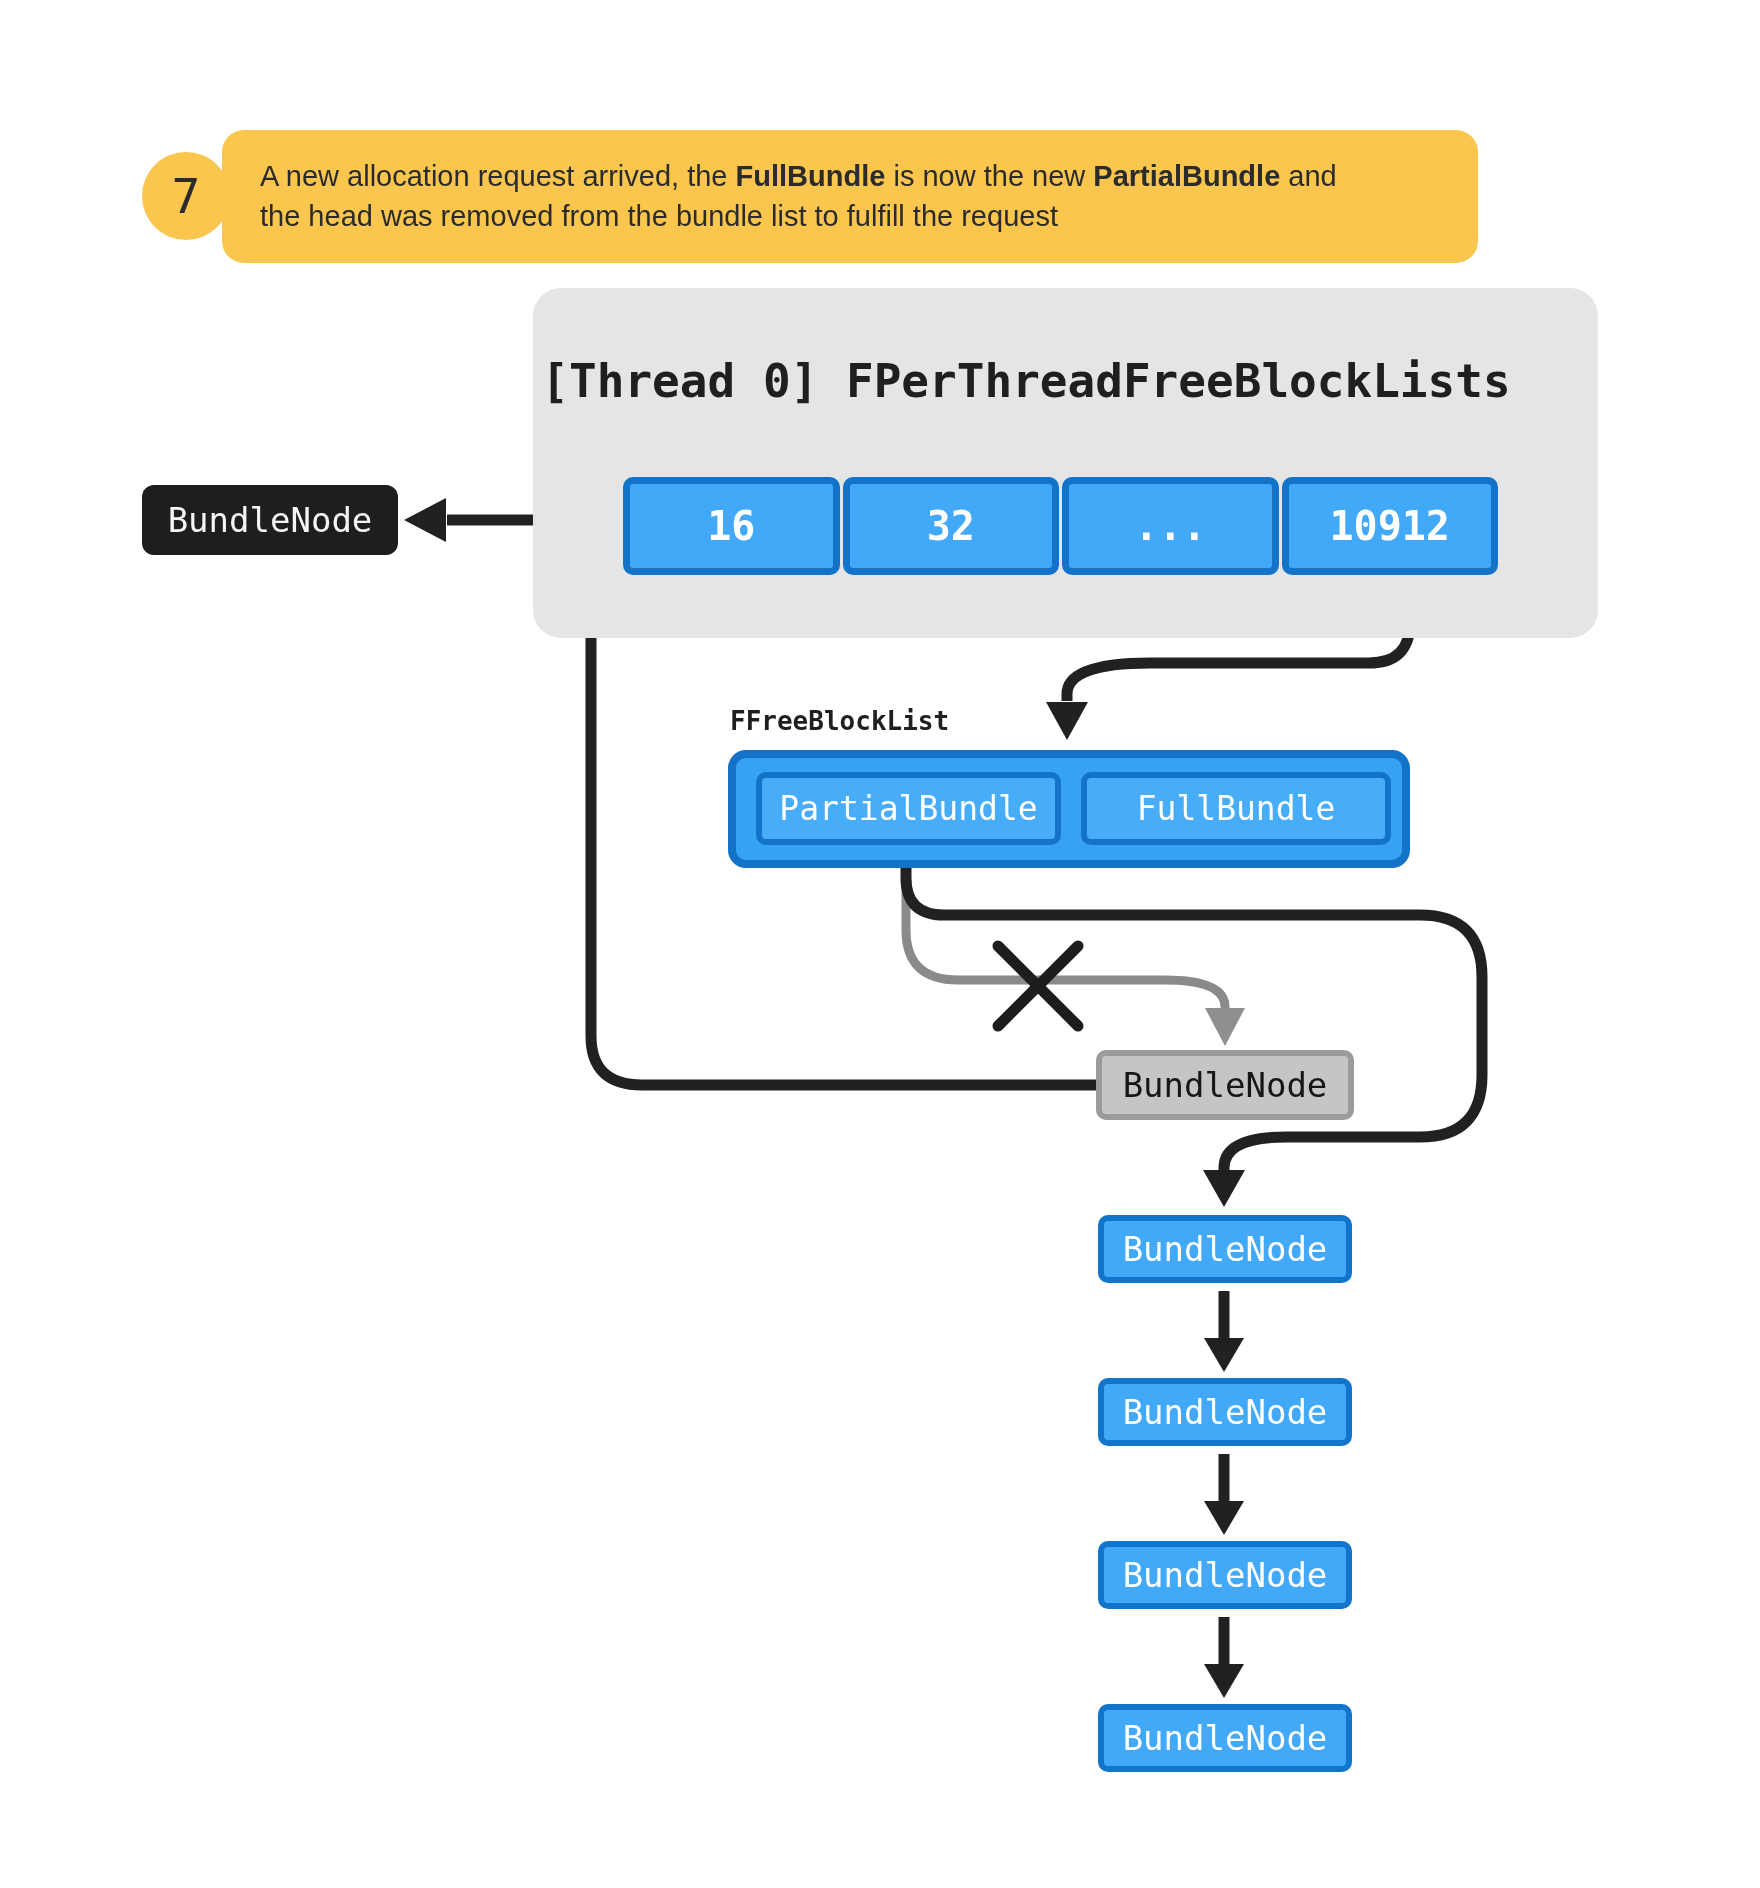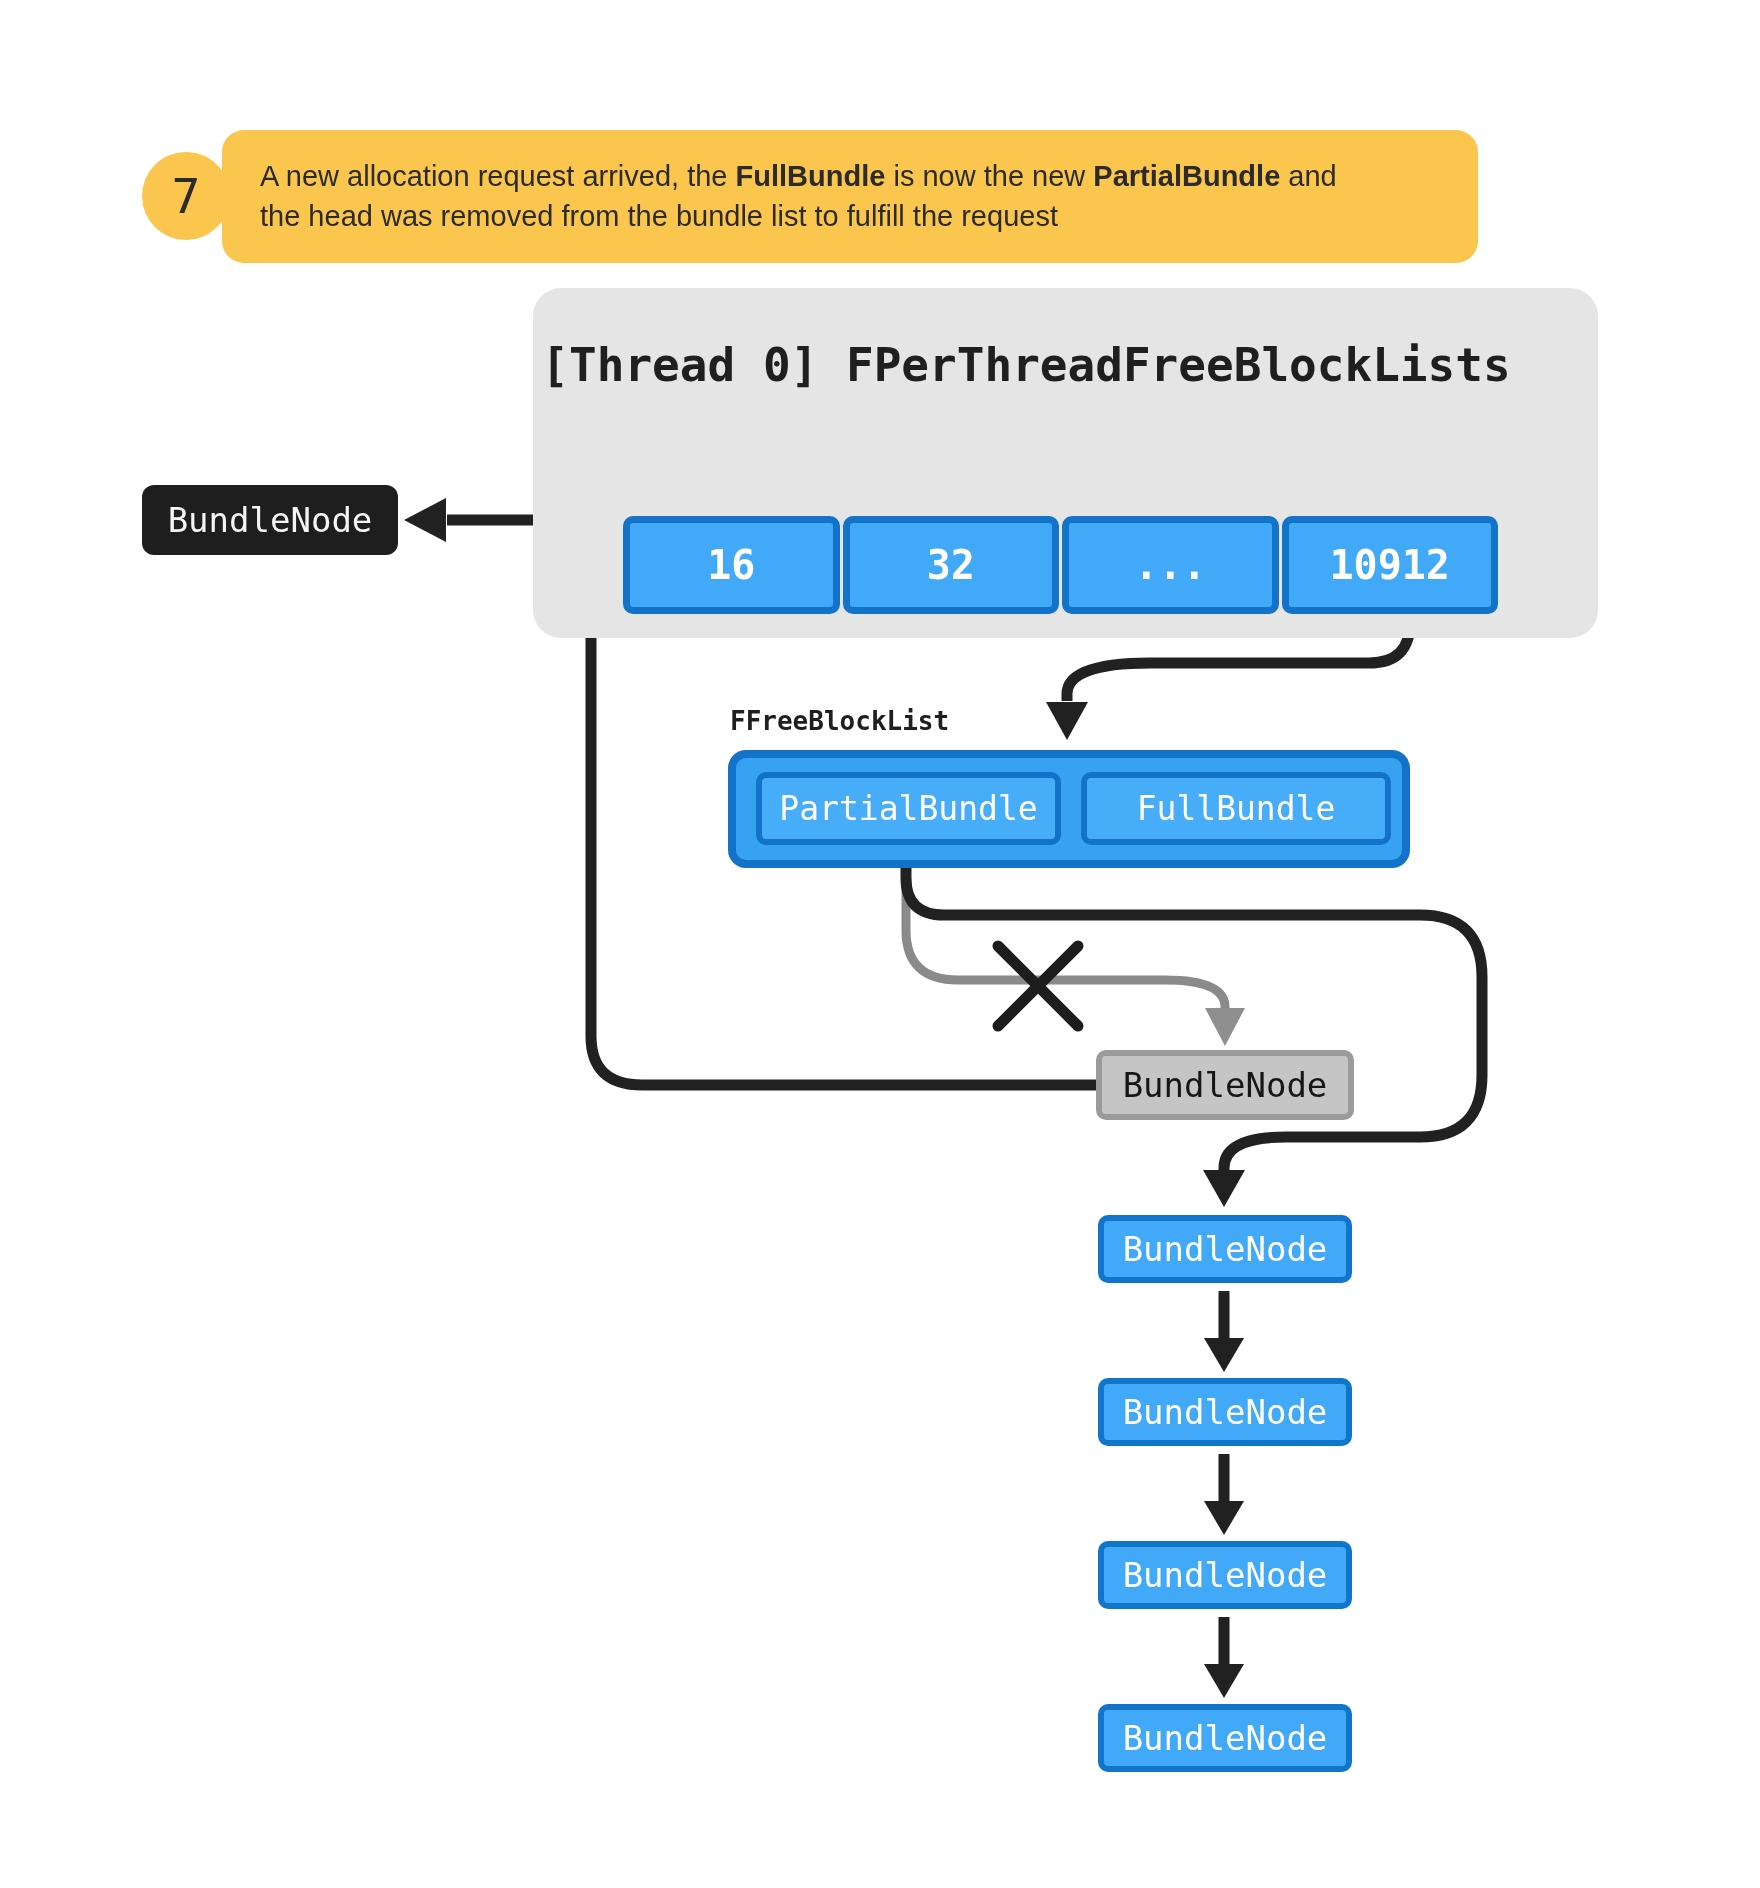--- a/index.html
+++ b/index.html
@@ -21,25 +21,25 @@
     background:#fbc64e;padding:26px 14px 8px 38px;color:#2b2b2b;
     font-size:29px;line-height:40px;z-index:1;
   }
 
   
   .panel{
     left:533px;top:288px;width:1065px;height:350px;border-radius:28px;
     background:#e5e5e5;
   }
   .panel-title{
-    left:533px;top:338px;width:986px;text-align:center;
+    left:533px;top:354px;width:986px;text-align:center;
     font-size:46px;font-weight:700;color:#1f1f1f;letter-spacing:0px;
   }
   .cell-row{
-    left:623px;top:477px;width:875px;height:98px;display:flex;gap:3px;margin-top:39px;
+    left:623px;top:477px;width:875px;height:98px;display:flex;gap:3px;
   }
   .cell{
     flex:1;background:#41a9f8;border:7px solid #1273c9;border-radius:10px;
     display:flex;align-items:center;justify-content:center;
     color:#ffffff;font-size:40px;font-weight:700;box-sizing:border-box;
   }
 
   
   .black-node{
     left:142px;top:485px;width:256px;height:70px;border-radius:12px;

